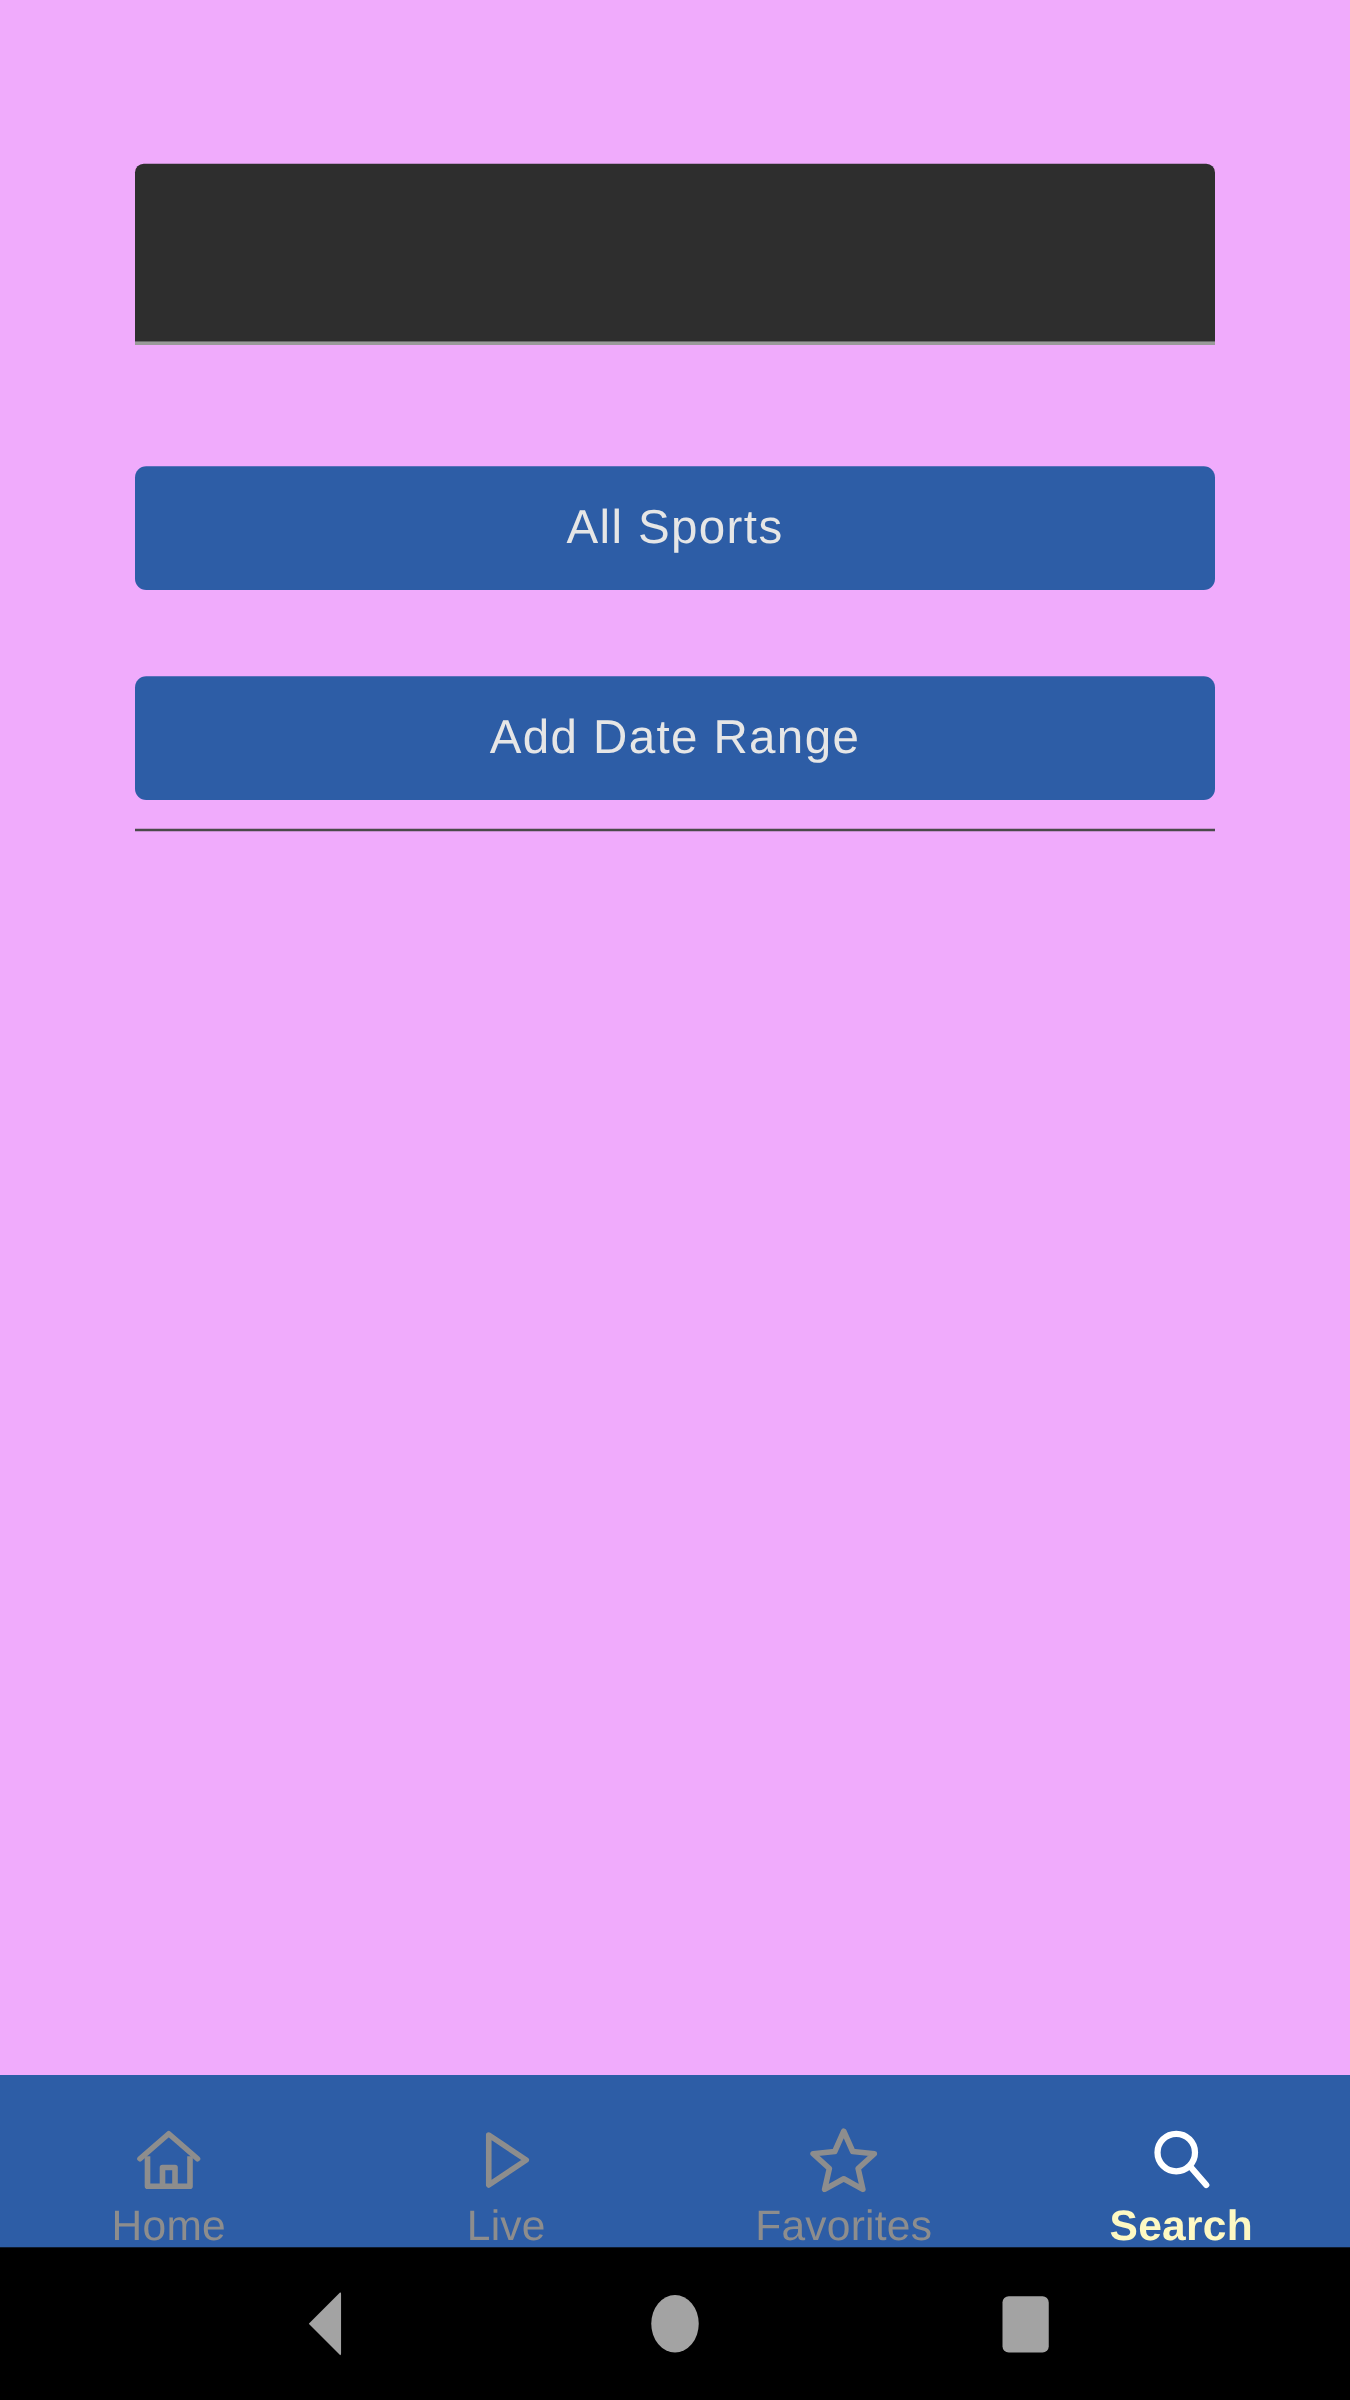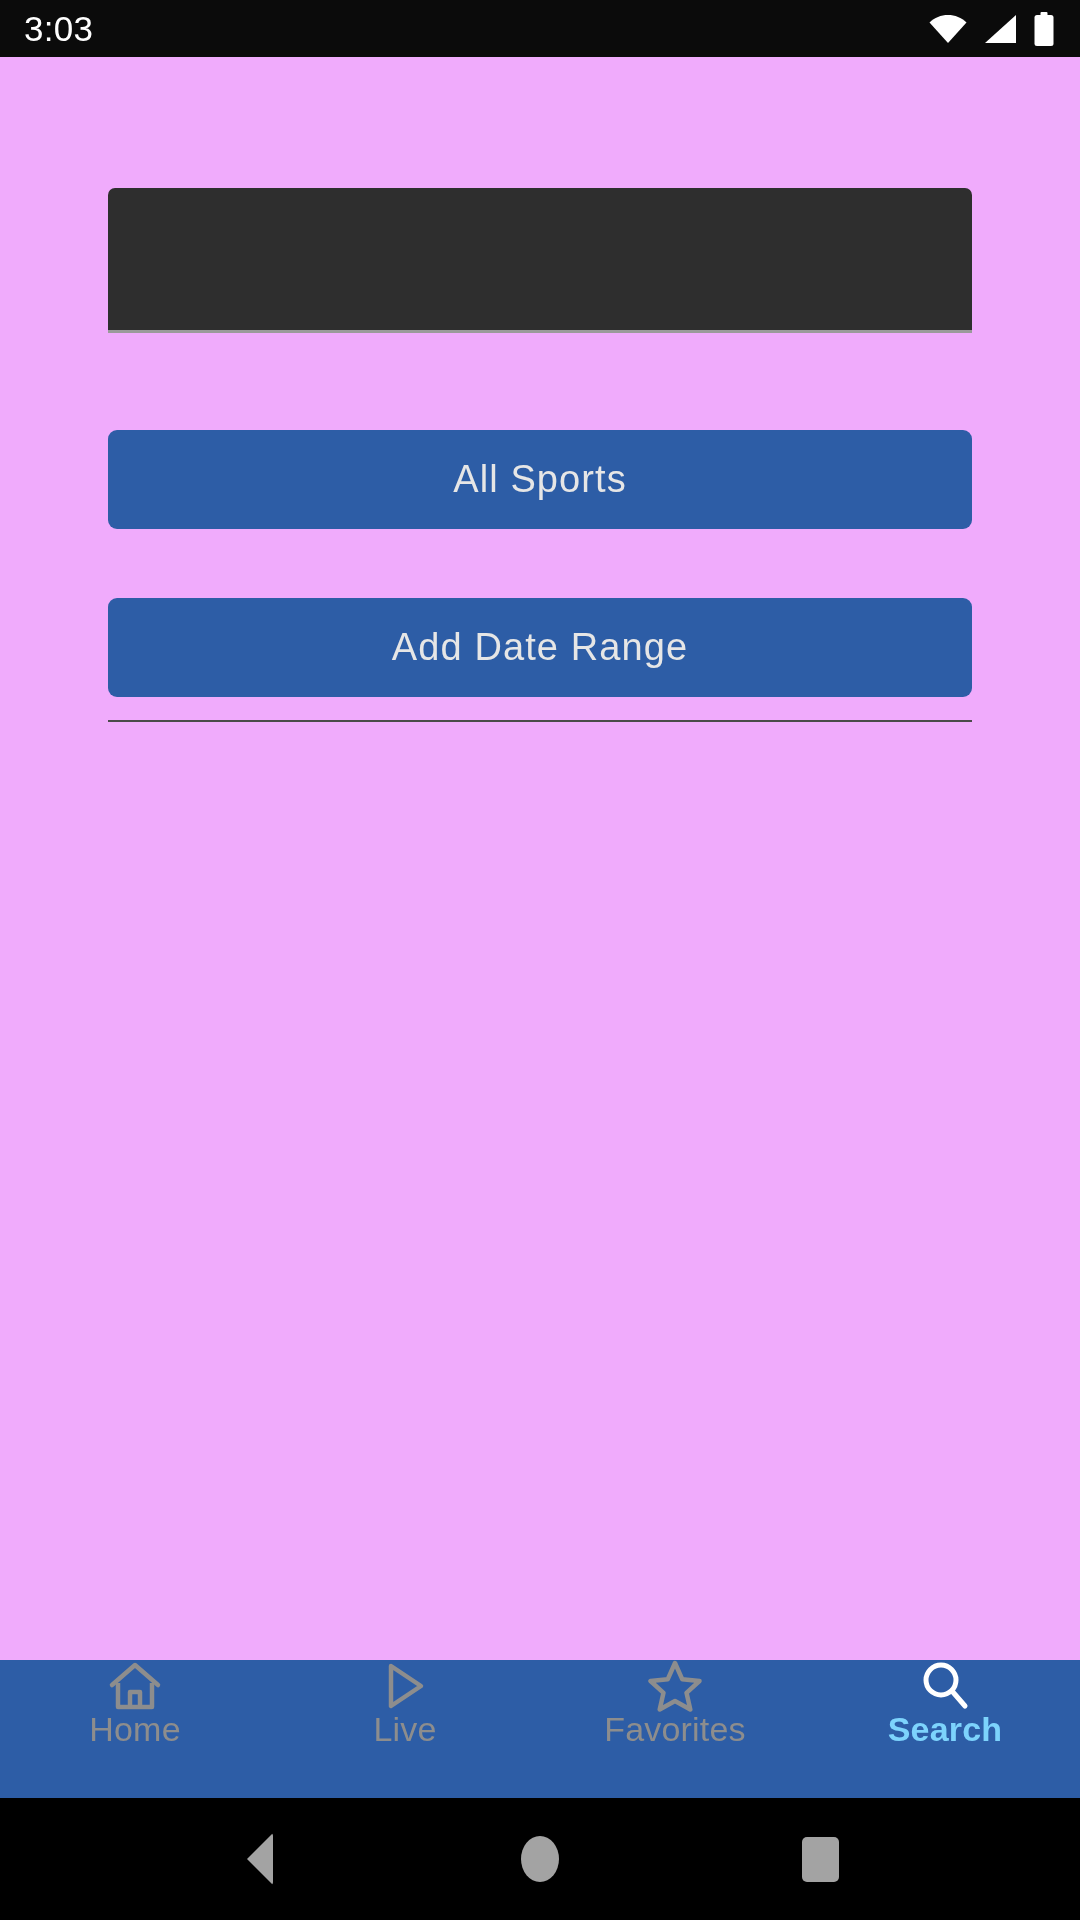--- a/index.html
+++ b/index.html
@@ -112,32 +112,33 @@
     background:#2d5da6;
     display:flex;
     align-items:center;
   }
   .tab-item {
     flex:1 1 0;
     height:100%;
     display:flex;
     flex-direction:column;
     align-items:center;
-    justify-content:flex-start;
+    justify-content:flex-end;
+    gap:10px;
     cursor:pointer;
   }
   .tab-icon { height:52px; display:flex; align-items:center; justify-content:center; }
   .tab-icon svg { display:block; }
   .tab-label {
     font-size:34px;
     line-height:1;
     color:#8d8d8d;
     letter-spacing:0.2px;
   }
-  .tab-item.active .tab-label { color:#7dd3fc; font-weight:bold; }
+  .tab-item.active .tab-label { color:#fef9c3; font-weight:bold; }
 
   
   .nav-bar {
     flex:0 0 122px;
     height:122px;
     background:#000000;
     display:flex;
     align-items:center;
     justify-content:space-around;
     padding:0 120px;
@@ -166,41 +167,20 @@
     width:37px; height:45px;
     background:#a3a3a3;
     border-radius:5px;
   }
 </style>
 </head>
 <body>
 
 <div class="phone">
 
-  <div class="status-bar">
-    <div class="status-clock">3:03</div>
-    <div class="status-icons">
-      <span>
-        <svg width="38" height="30" viewBox="0 0 38 30">
-          <path d="M19 29 L0.5 8.5 C5.5 3.5 12 1 19 1 C26 1 32.5 3.5 37.5 8.5 Z" fill="#ffffff"></path>
-        </svg>
-      </span>
-      <span>
-        <svg width="33" height="30" viewBox="0 0 33 30">
-          <path d="M32 1 L32 29 L1 29 Z" fill="#ffffff"></path>
-        </svg>
-      </span>
-      <span>
-        <svg width="20" height="34" viewBox="0 0 20 34">
-          <rect x="6.5" y="0" width="7" height="4" rx="1" fill="#ffffff"></rect>
-          <rect x="0.5" y="3" width="19" height="31" rx="2.5" fill="#ffffff"></rect>
-        </svg>
-      </span>
-    </div>
-  </div>
 
   <div class="content">
 
     <div class="text-field">
       <input class="text-field-input" type="text" placeholder="" style="">
     </div>
 
     <button class="pill-button btn-all-sports">All Sports</button>
 
     <button class="pill-button btn-date-range">Add Date Range</button>

